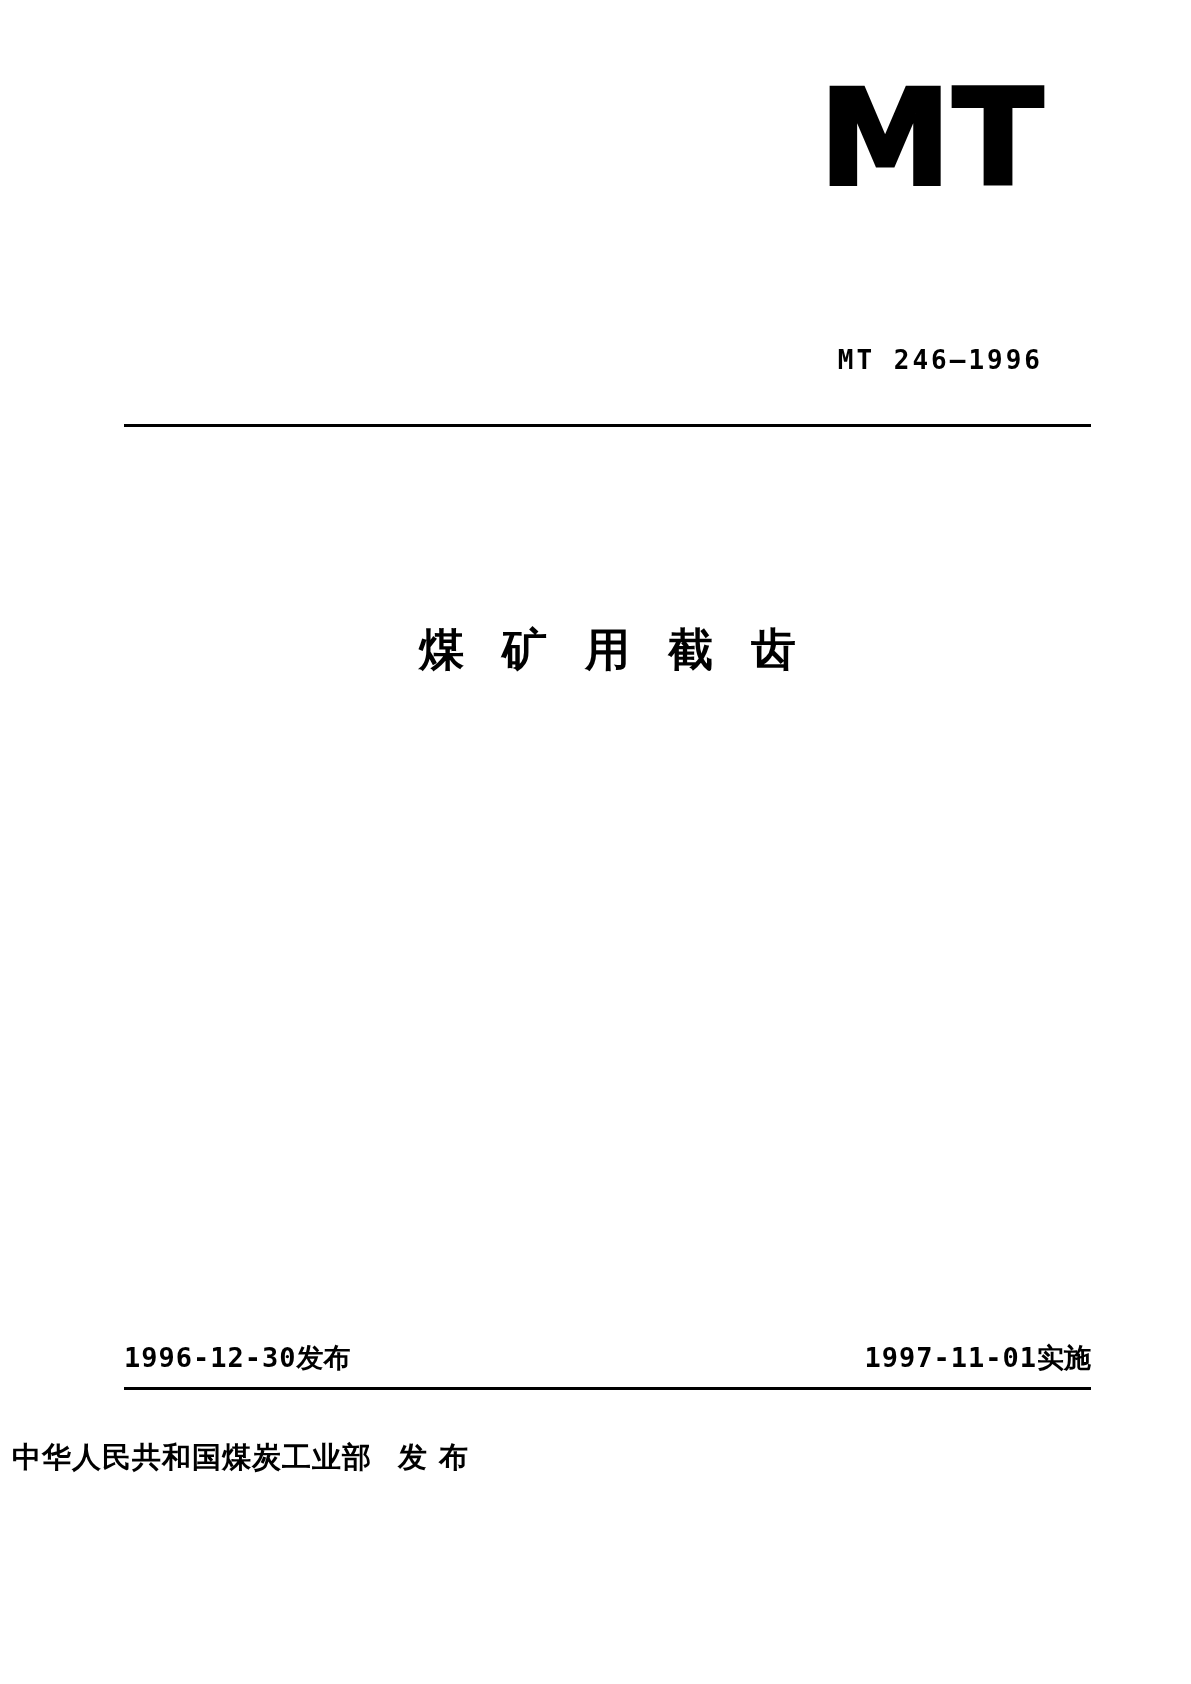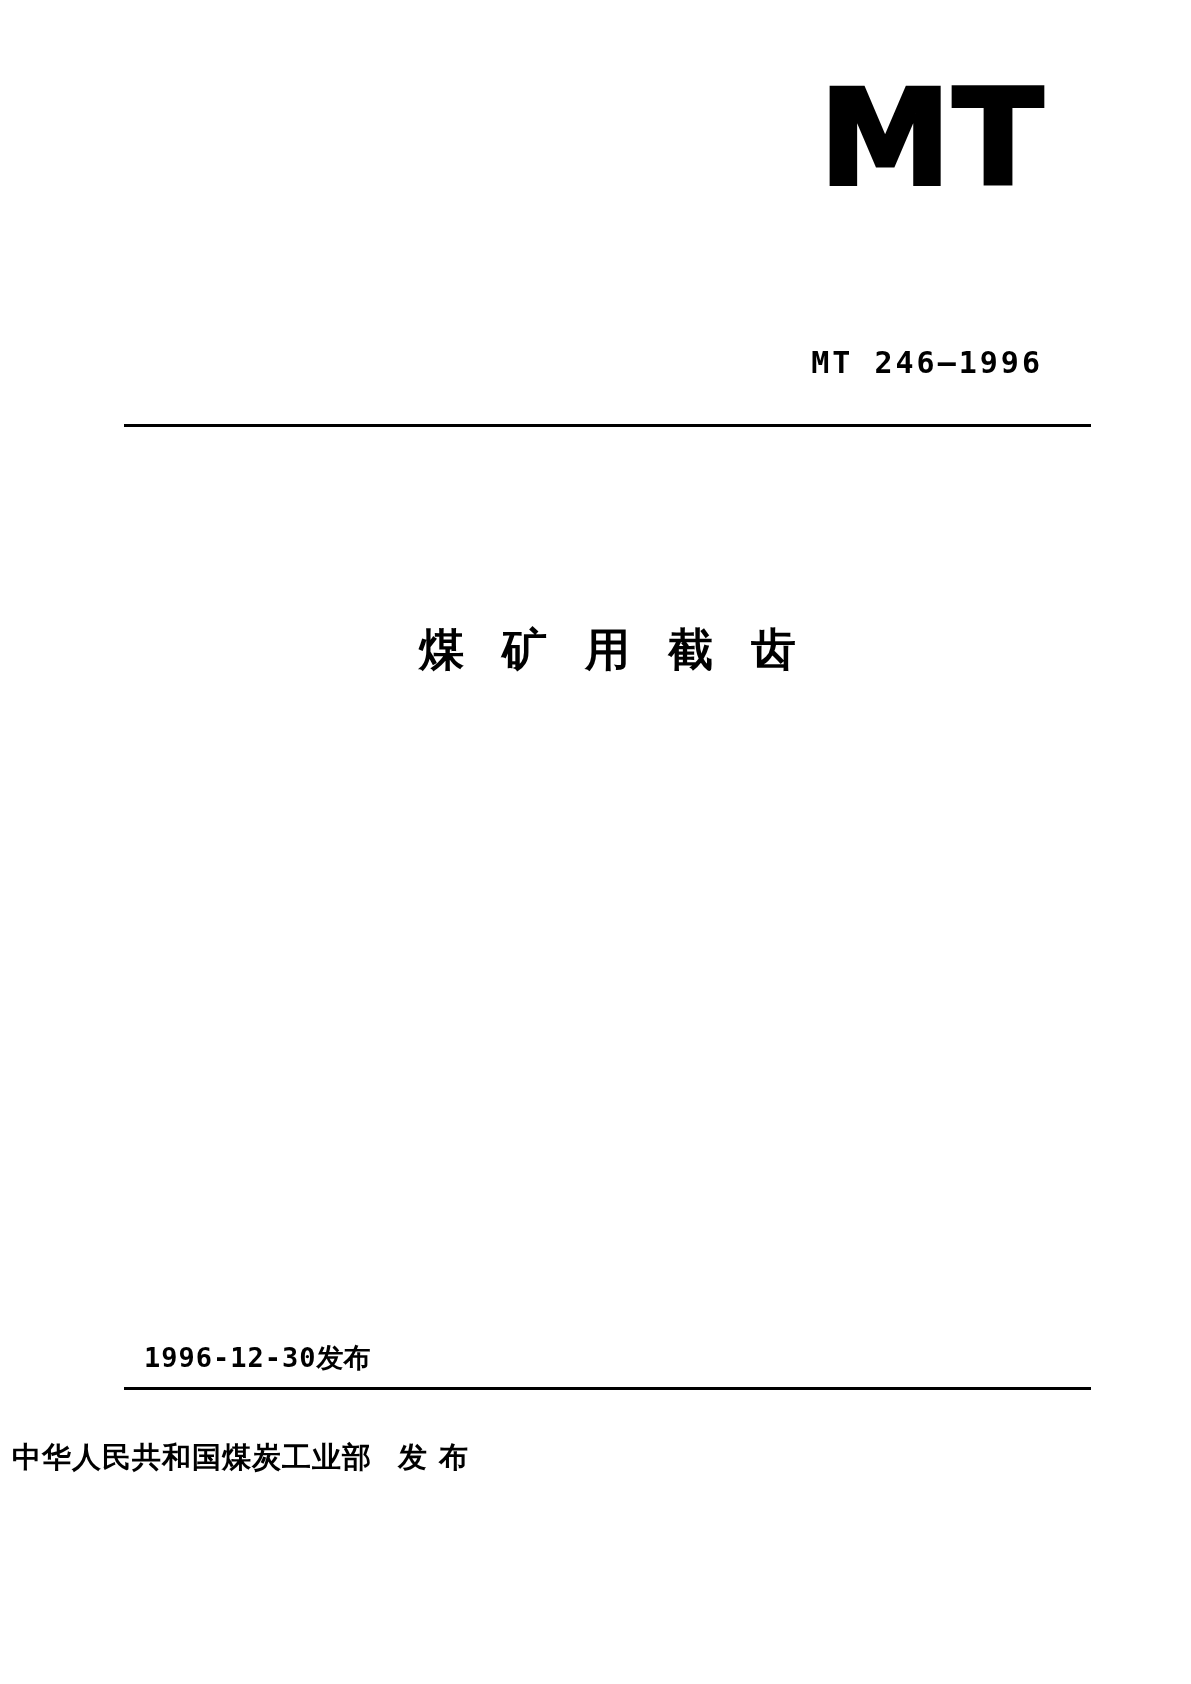--- a/index.html
+++ b/index.html
@@ -53,21 +53,21 @@
     padding-right: 20px;
   }
 
   
   .std-number {
     position: absolute;
     right: 160px;
     top: 345px;
     font-family: "DejaVu Sans Mono", monospace;
     font-weight: 700;
-    font-size: 30px;
+    font-size: 26px;
     letter-spacing: 3px;
     color: #000;
   }
 
   
   .rule {
     position: absolute;
     left: 112px;
     right: 112px;
     top: 424px;
@@ -92,21 +92,20 @@
 
   
   .footer-dates {
     position: absolute;
     left: 112px;
     right: 112px;
     top: 1340px;
     display: flex;
     justify-content: space-between;
     align-items: baseline;
-    margin-left: 20px;
   }
   .date-issue, .date-effective {
     font-family: "DejaVu Sans Mono", monospace;
     font-weight: 700;
     font-size: 27px;
     letter-spacing: 1px;
     white-space: nowrap;
   }
   .date-issue .cn, .date-effective .cn {
     font-family: "DejaVu Sans", sans-serif;
@@ -149,20 +148,23 @@
   <div class="std-number">MT 246—1996</div>
 
   <div class="rule"></div>
 
   <div class="doc-subject">煤矿用截齿</div>
 
   <div class="footer-dates">
     <div class="date-issue">
       <span>1996-12-30</span><span class="cn">发布</span>
     </div>
+    <div class="date-effective">
+      <span>1997-11-01</span><span class="cn">实施</span>
+    </div>
   </div>
 
   <div class="footer-rule"></div>
 
   <div class="publisher">
     <span>中华人民共和国煤炭工业部</span><span class="gap"></span><span>发 布</span>
   </div>
 
 </div>
 

